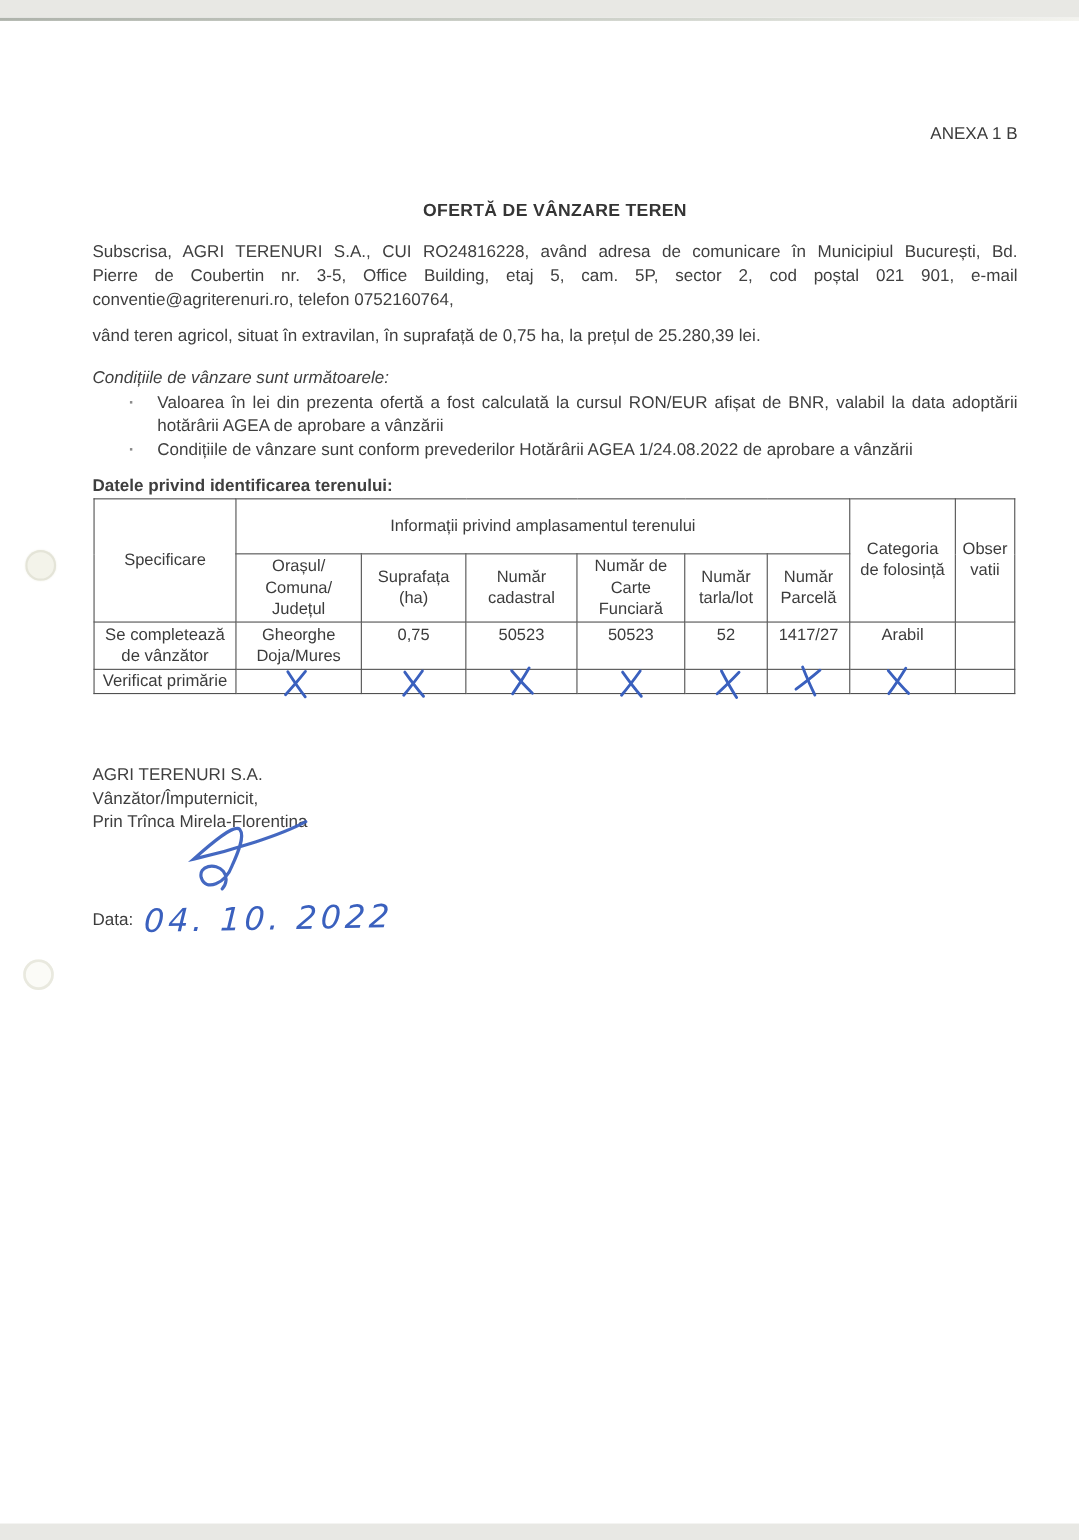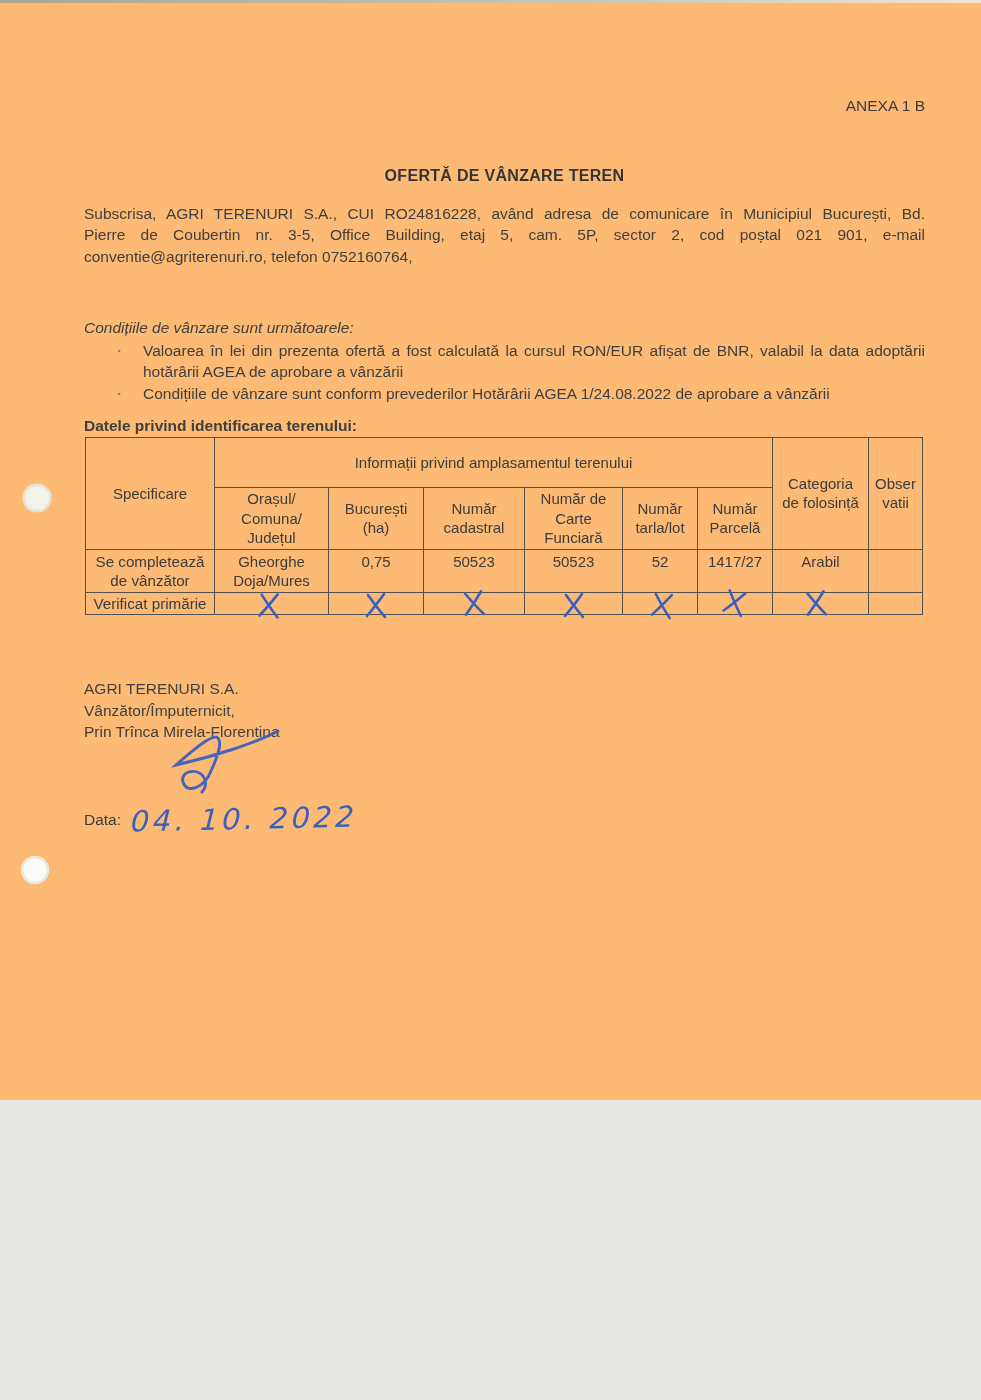--- a/index.html
+++ b/index.html
@@ -2,23 +2,23 @@
 <html><head>
 <meta charset="utf-8">
 <style>
   * { margin: 0; padding: 0; box-sizing: border-box; }
   html, body { background: #e8e8e4; }
   body { font-family: "Liberation Sans", sans-serif; }
 
   .page {
     position: relative;
     width: 981px;
-    height: 1100px;
-    margin: 0 auto;
-    background: #fdba74;
+    height: 1369px;
+    margin: 16px auto;
+    background: #ffffff;
     overflow: hidden;
     color: #3f3f3f;
     font-size: 15.5px;
   }
 
   
   .scan-edge-top {
     position: absolute; top: 0; left: 0; width: 100%; height: 3px;
     background: linear-gradient(90deg, #9aa096 0%, #b9beb4 45%, #cdd1c8 70%, #f0f0ea 100%);
     opacity: .8;
@@ -139,20 +139,21 @@
   </div>
 
   <div class="abs doc-title">OFERTĂ DE VÂNZARE TEREN</div>
 
   <div class="abs intro-block">
     <div class="just-line">Subscrisa, AGRI TERENURI S.A., CUI RO24816228, având adresa de comunicare în Municipiul București, Bd.</div>
     <div class="just-line">Pierre de Coubertin nr. 3-5, Office Building, etaj 5, cam. 5P, sector 2, cod poștal 021 901, e-mail</div>
     <div>conventie@agriterenuri.ro, telefon 0752160764,</div>
   </div>
 
+  <div class="abs sale-line">vând teren agricol, situat în extravilan, în suprafață de 0,75 ha, la prețul de 25.280,39 lei.</div>
 
   <div class="abs cond-title">Condițiile de vânzare sunt următoarele:</div>
 
   <ul class="abs cond-list">
     <li>Valoarea în lei din prezenta ofertă a fost calculată la cursul RON/EUR afișat de BNR, valabil la data adoptării hotărârii AGEA de aprobare a vânzării</li>
     <li>Condițiile de vânzare sunt conform prevederilor Hotărârii AGEA 1/24.08.2022 de aprobare a vânzării</li>
   </ul>
 
   <div class="abs datele-caption">Datele privind identificarea terenului:</div>
 
@@ -175,21 +176,21 @@
         <th colspan="6">Informații privind amplasamentul terenului</th>
         <th rowspan="2">Categoria
 de folosință</th>
         <th rowspan="2">Obser
 vatii</th>
       </tr>
       <tr class="hrow2">
         <th>Orașul/
 Comuna/
 Județul</th>
-        <th>București
+        <th>Suprafața
 (ha)</th>
         <th>Număr
 cadastral</th>
         <th>Număr de
 Carte
 Funciară</th>
         <th>Număr
 tarla/lot</th>
         <th>Număr
 Parcelă</th>

